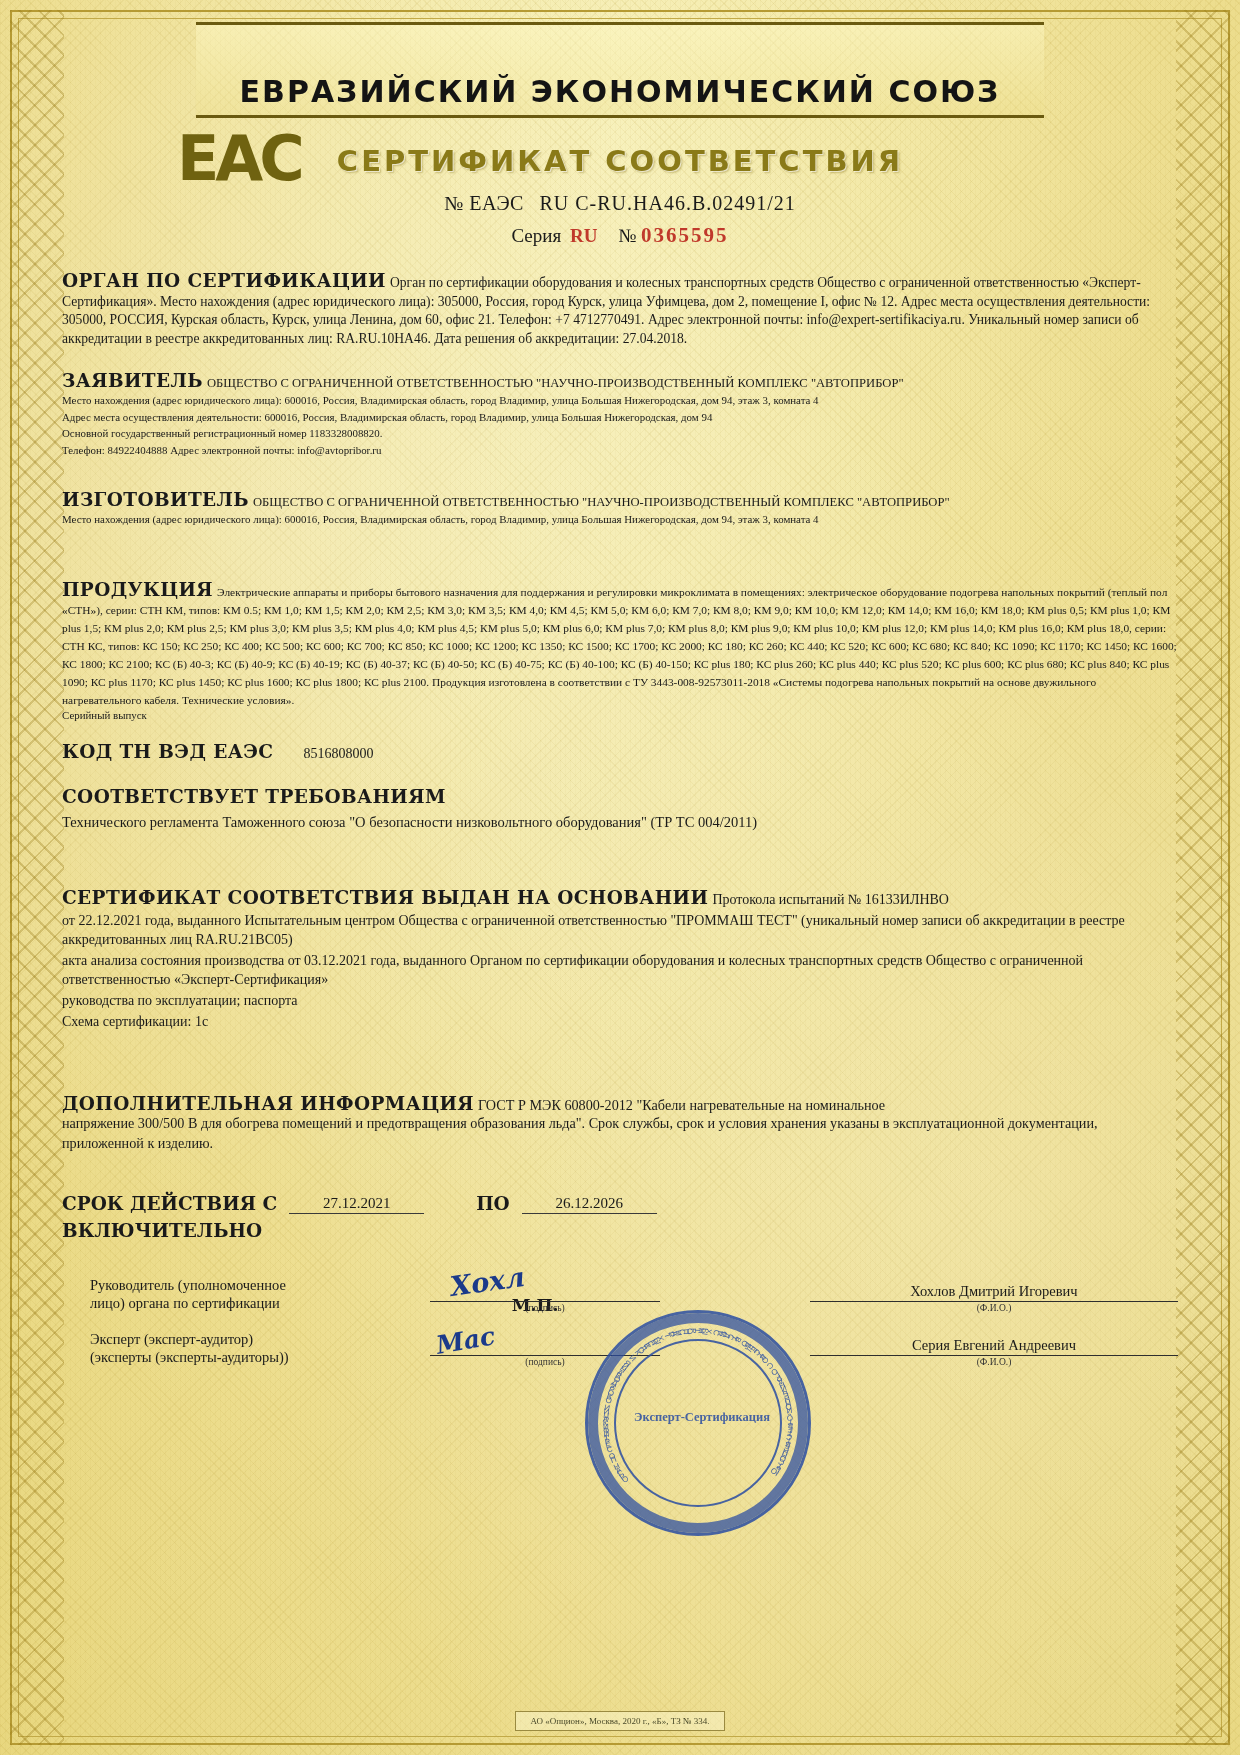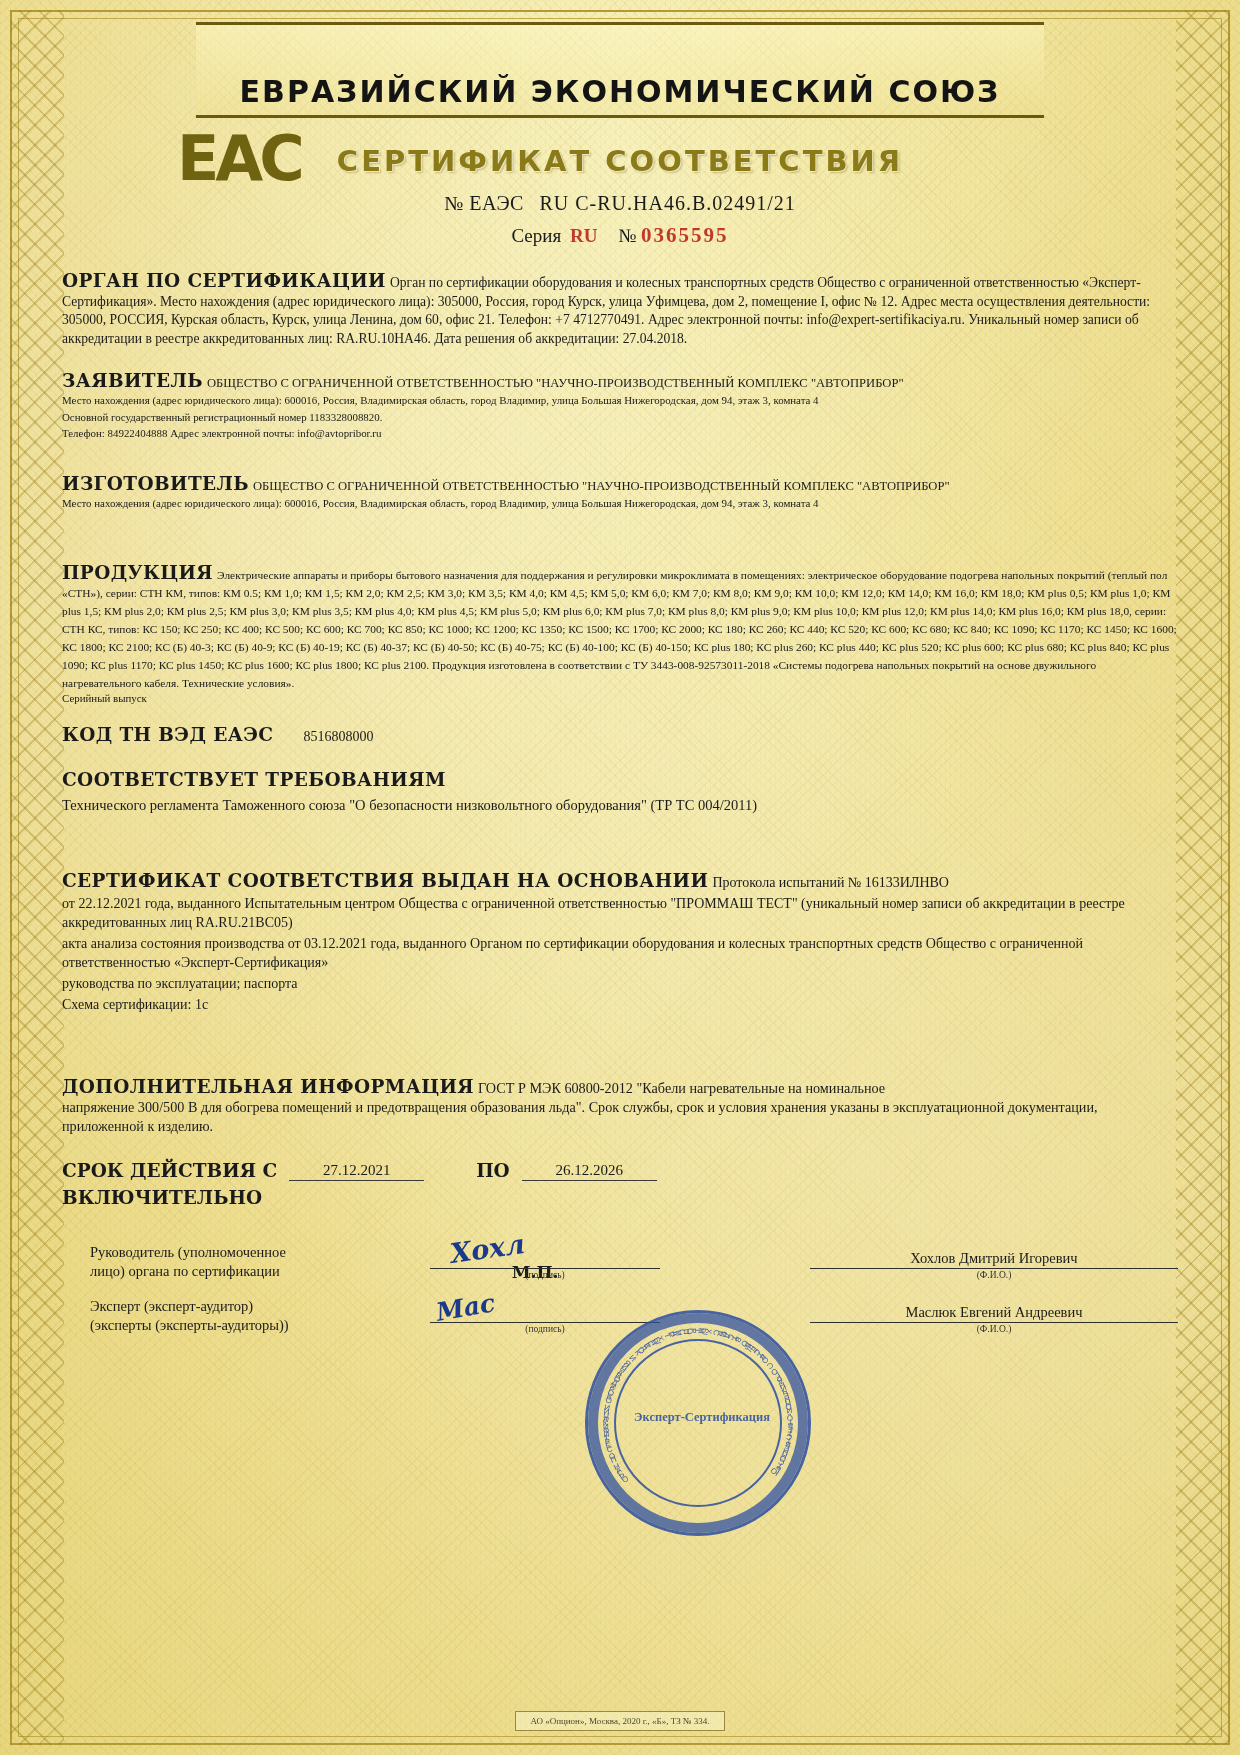--- a/index.html
+++ b/index.html
@@ -177,21 +177,21 @@
   .conf-req { margin-top: 24px; }
   .conf-req-body { margin-top: 7px; font-size: 14.5px; }
 
   .basis { margin-top: 56px; }
   .basis-body { font-size: 14px; line-height: 1.36; margin-top: 2px; }
 
   .addinfo { margin-top: 62px; }
   .addinfo-body { font-size: 14.2px; line-height: 1.36; }
 
   .validity {
-    margin-top: 24px;
+    margin-top: 40px;
     display: flex;
     align-items: flex-end;
     font-family: "DejaVu Serif", serif;
   }
   .validity .lbl {
     font-weight: bold;
     font-size: 18.5px;
   }
   .date-slot {
     display: inline-block;
@@ -363,20 +363,21 @@
 
     <div class="section" style="margin-top:22px;">
       <span class="sec-head">ОРГАН ПО СЕРТИФИКАЦИИ</span>
       <span class="sec-body">Орган по сертификации оборудования и колесных транспортных средств Общество с ограниченной ответственностью «Эксперт-Сертификация». Место нахождения (адрес юридического лица): 305000, Россия, город Курск, улица Уфимцева, дом 2, помещение I, офис № 12. Адрес места осуществления деятельности: 305000, РОССИЯ, Курская область, Курск, улица Ленина, дом 60, офис 21. Телефон: +7 4712770491. Адрес электронной почты: info@expert-sertifikaciya.ru. Уникальный номер записи об аккредитации в реестре аккредитованных лиц: RA.RU.10НА46. Дата решения об аккредитации: 27.04.2018.</span>
     </div>
 
     <div class="section" style="margin-top:22px;">
       <span class="sec-head">ЗАЯВИТЕЛЬ</span>
       <span class="sec-body" style="font-size:12.6px;">ОБЩЕСТВО С ОГРАНИЧЕННОЙ ОТВЕТСТВЕННОСТЬЮ "НАУЧНО-ПРОИЗВОДСТВЕННЫЙ КОМПЛЕКС "АВТОПРИБОР"</span>
       <div class="para micro">Место нахождения (адрес юридического лица): 600016, Россия, Владимирская область, город Владимир, улица Большая Нижегородская, дом 94, этаж 3, комната 4</div>
+      <div class="para micro">Адрес места осуществления деятельности: 600016, Россия, Владимирская область, город Владимир, улица Большая Нижегородская, дом 94</div>
       <div class="para micro">Основной государственный регистрационный номер 1183328008820.</div>
       <div class="para micro">Телефон: 84922404888 Адрес электронной почты: info@avtopribor.ru</div>
     </div>
 
     <div class="section" style="margin-top:32px;">
       <span class="sec-head">ИЗГОТОВИТЕЛЬ</span>
       <span class="sec-body" style="font-size:12.6px;">ОБЩЕСТВО С ОГРАНИЧЕННОЙ ОТВЕТСТВЕННОСТЬЮ "НАУЧНО-ПРОИЗВОДСТВЕННЫЙ КОМПЛЕКС "АВТОПРИБОР"</span>
       <div class="para micro">Место нахождения (адрес юридического лица): 600016, Россия, Владимирская область, город Владимир, улица Большая Нижегородская, дом 94, этаж 3, комната 4</div>
     </div>
 
@@ -443,21 +444,21 @@
         <div class="sig-left">
           <div>Эксперт (эксперт-аудитор)</div>
           <div>(эксперты (эксперты-аудиторы))</div>
         </div>
         <div class="sig-mid">
           <div class="hand hand2">Мас</div>
           <div class="sig-line"></div>
           <div class="sig-cap">(подпись)</div>
         </div>
         <div class="sig-right">
-          <div class="name-line">Маслюк Евгений Андреевич</div>
+          <div class="name-line">Серия Евгений Андреевич</div>
           <div class="sig-cap">(Ф.И.О.)</div>
         </div>
       </div>
 
     </div>
   </div>
 
   <div class="stamp">
     <div class="inner-ring"></div>
     <div class="ring-text" id="stamp-ring">

